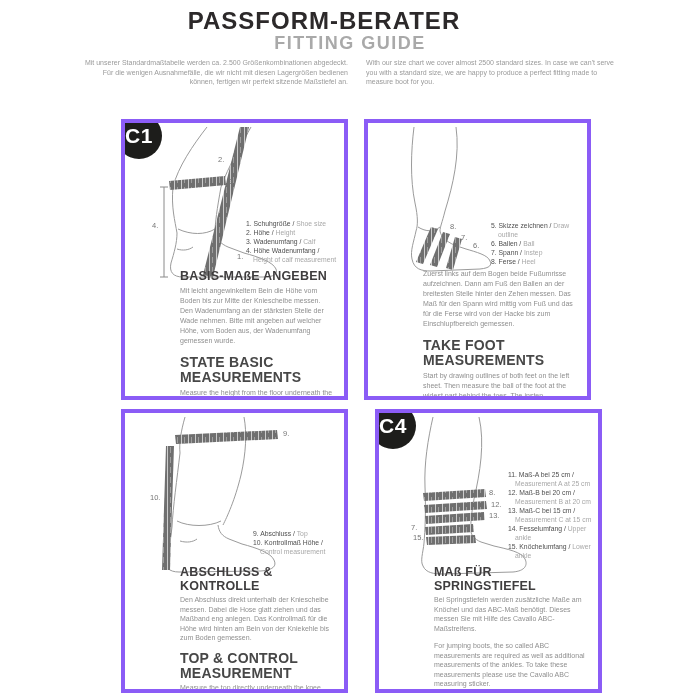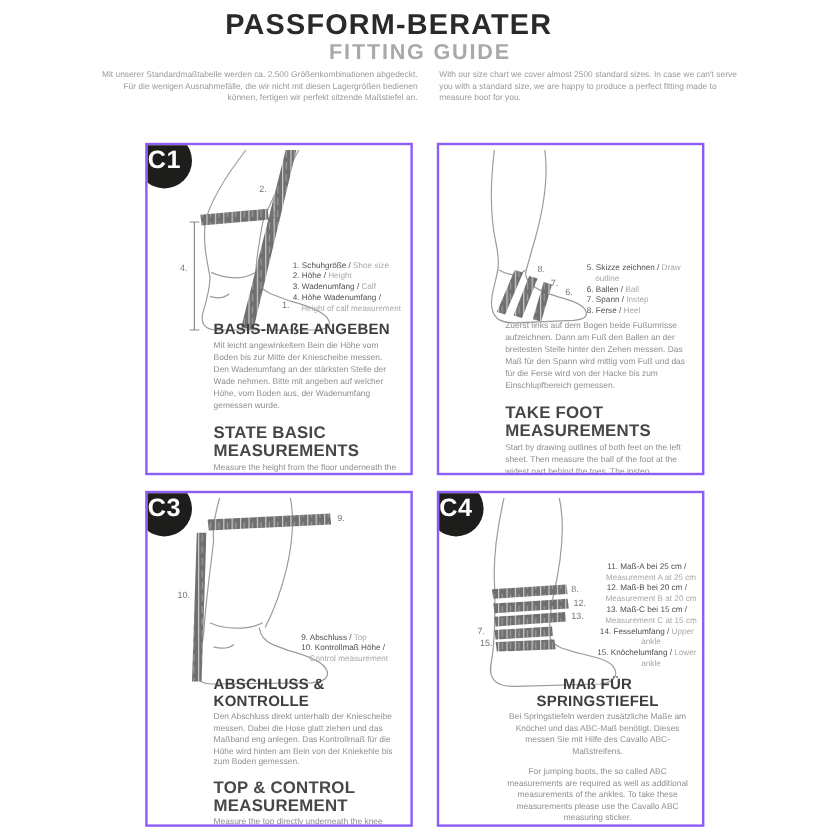--- a/index.html
+++ b/index.html
@@ -11,25 +11,25 @@
          font-size:24px;font-weight:700;letter-spacing:1px;color:#2c292a;}
   .subtitle{position:absolute;top:33px;left:0;width:700px;text-align:center;
          font-size:18px;font-weight:700;letter-spacing:1.5px;color:#a9a9a9;}
 
   
   .intro{position:absolute;top:58px;font-size:7px;line-height:9.5px;color:#9a9a9a;}
   .intro-de{left:78px;width:270px;text-align:right;}
   .intro-en{left:366px;width:256px;text-align:left;}
 
   
-  .panel{position:absolute;width:219px;border:2px solid #8b5cf6;background:#fff;overflow:hidden;}
+  .panel{position:absolute;width:219px;border:4px solid #8b5cf6;background:#fff;overflow:hidden;}
   #p1{left:121px;top:119px;height:273px;}
   #p2{left:364px;top:119px;height:273px;}
   #p3{left:121px;top:409px;height:276px;}
-  #p4{left:364px;top:409px;height:276px;text-align:center;}
+  #p4{left:375px;top:409px;height:276px;}
 
   .badge{position:absolute;left:-9px;top:-10px;width:46px;height:46px;border-radius:50%;
          background:#1d1d1b;color:#fff;display:flex;align-items:center;justify-content:center;
          font-size:21px;font-weight:700;letter-spacing:0.5px;z-index:5;}
 
   .diag{position:absolute;left:0;top:2px;width:220px;}
 
   .mk{position:absolute;font-size:7.5px;color:#757575;z-index:3;}
 
   .dlist{position:absolute;font-size:6.8px;line-height:9px;z-index:4;}
@@ -134,21 +134,20 @@
     </div>
 
     <div class="pt">
       <p>Zuerst links auf dem Bogen beide Fußumrisse aufzeichnen. Dann am Fuß den Ballen an der breitesten Stelle hinter den Zehen messen. Das Maß für den Spann wird mittig vom Fuß und das für die Ferse wird von der Hacke bis zum Einschlupfbereich gemessen.</p>
       <h2>TAKE FOOT MEASUREMENTS</h2>
       <p>Start by drawing outlines of both feet on the left sheet. Then measure the ball of the foot at the widest part behind the toes. The instep measurement is taken at the highest point at the middle of the foot. The heel measurement is taken from the heel to the top end of the instep area.</p>
     </div>
   </div>
 
   <div class="panel row2" id="p3">
-    <div class="badge">C3</div>
 
     <svg class="diag" width="220" height="164" viewBox="0 0 220 164">
       <g fill="none" stroke="#9b9b9b" stroke-width="1">
         <path d="M60,2 C56,16 54,28 55,38 C52,64 48,92 47,112 C46,124 43,134 41,144 C39,152 44,157 54,157 L136,156 C148,155 152,151 149,145 C146,138 132,133 117,129 L104,124 C97,121 94,117 93,110"></path>
         <path d="M119,2 C122,18 121,38 116,60 C110,85 102,102 98,110"></path>
         <path d="M52,106 C64,112 84,112 96,106"></path>
         <path d="M55,126 C62,128 68,127 72,124"></path>
       </g>
       <polygon points="50,20 152,15 153,24 51,29" fill="url(#tape)"></polygon>
       <polygon points="41,31 49,31 45,155 37,155" fill="url(#tape)"></polygon>

